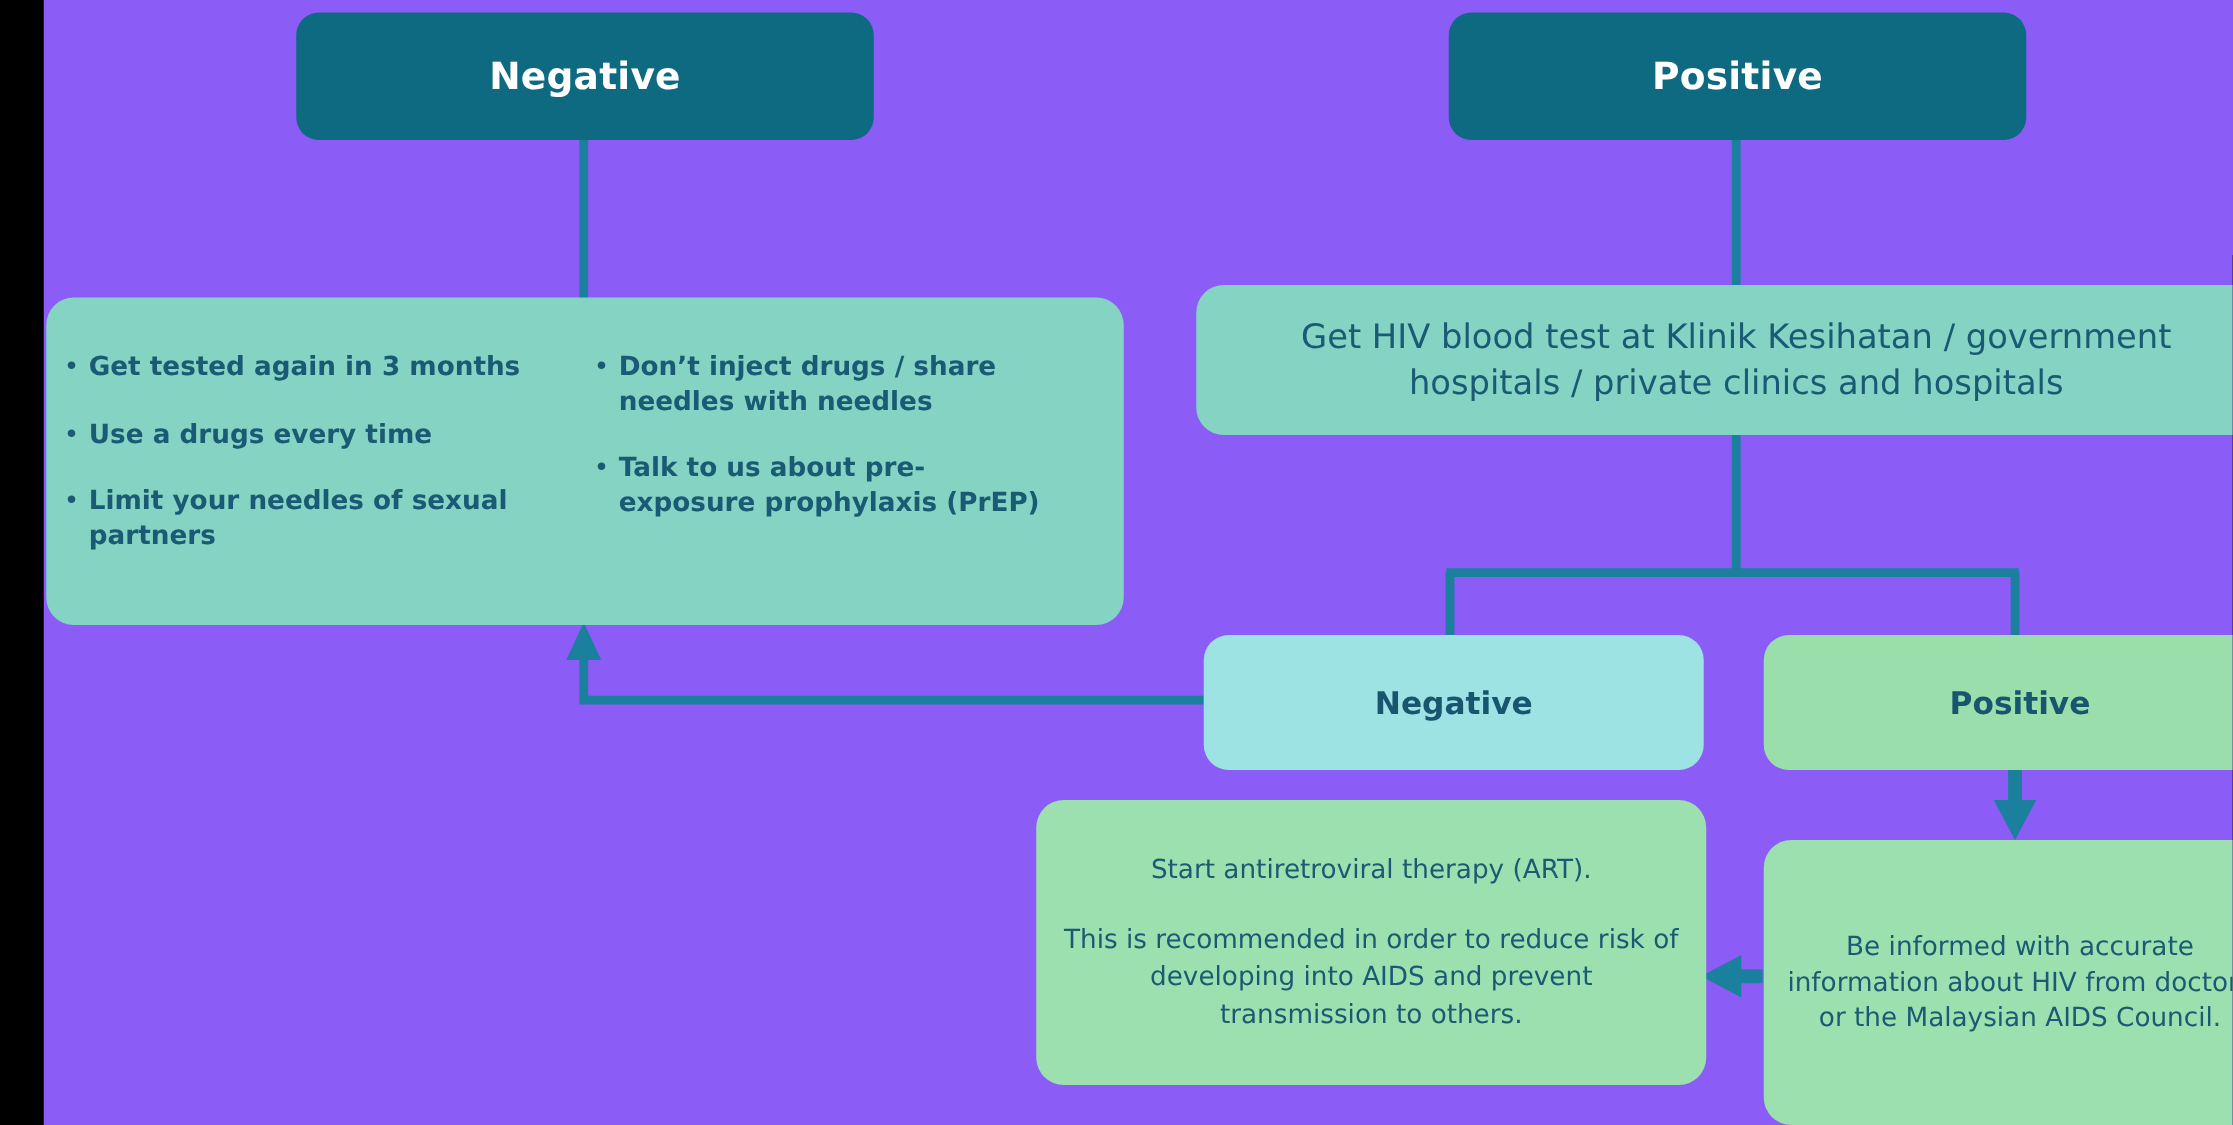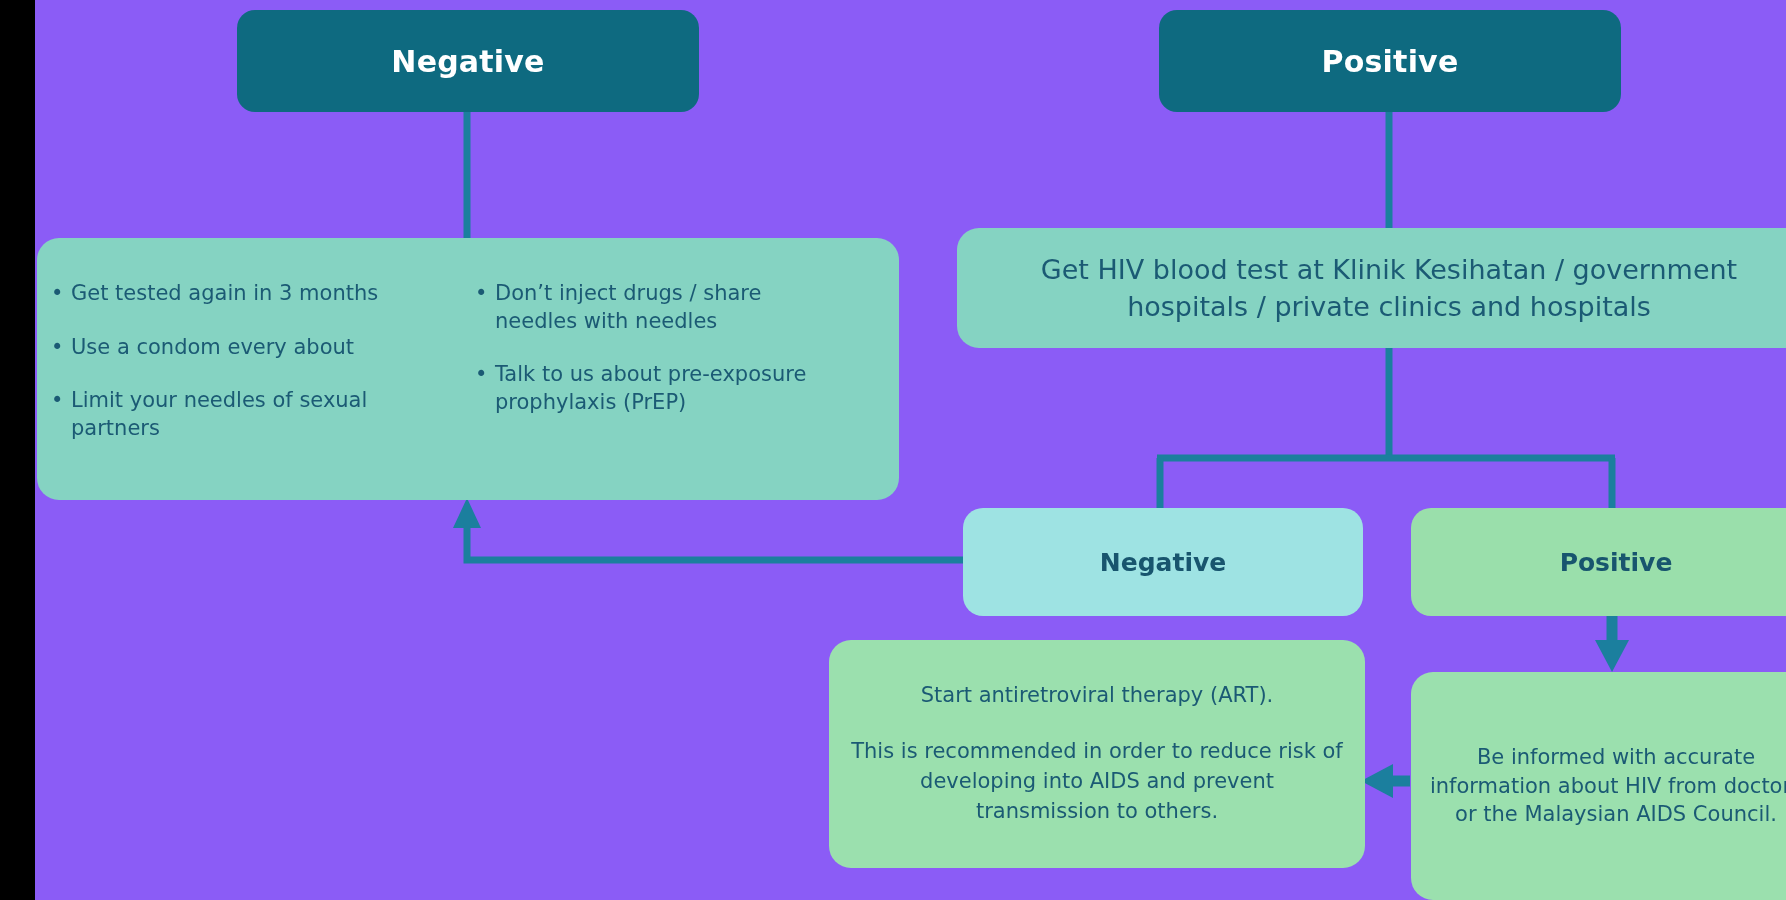--- a/index.html
+++ b/index.html
@@ -88,21 +88,21 @@
     margin-bottom: 26px;
   }
   .bullet-item:last-child { margin-bottom: 0; }
   .bullet-dot {
     flex: 0 0 auto;
     width: 20px;
     font-size: 21px;
     line-height: 1.32;
     color: #1b5a74;
   }
-  .bullet-text { flex: 1 1 auto; }
+  .bullet-text { flex: 1 1 auto; font-weight: bold; }
   .panel-text {
     font-size: 27px;
     line-height: 1.38;
     padding: 0 26px;
   }
   .green-text {
     font-size: 21px;
     line-height: 1.42;
     padding: 0 22px;
   }
@@ -152,21 +152,21 @@
   </div>
 
   <div class="node-panel bullets-wrap" style="left:2px; top:238px; width:862px; height:262px;">
     <div class="bullet-col col-left">
       <div class="bullet-item">
         <span class="bullet-dot">•</span>
         <span class="bullet-text">Get tested again in 3 months</span>
       </div>
       <div class="bullet-item">
         <span class="bullet-dot">•</span>
-        <span class="bullet-text">Use a condom every about</span>
+        <span class="bullet-text">Use a drugs every time</span>
       </div>
       <div class="bullet-item">
         <span class="bullet-dot">•</span>
         <span class="bullet-text">Limit your needles of sexual partners</span>
       </div>
     </div>
     <div class="bullet-col col-right">
       <div class="bullet-item">
         <span class="bullet-dot">•</span>
         <span class="bullet-text">Don’t inject drugs / share needles with needles</span>

